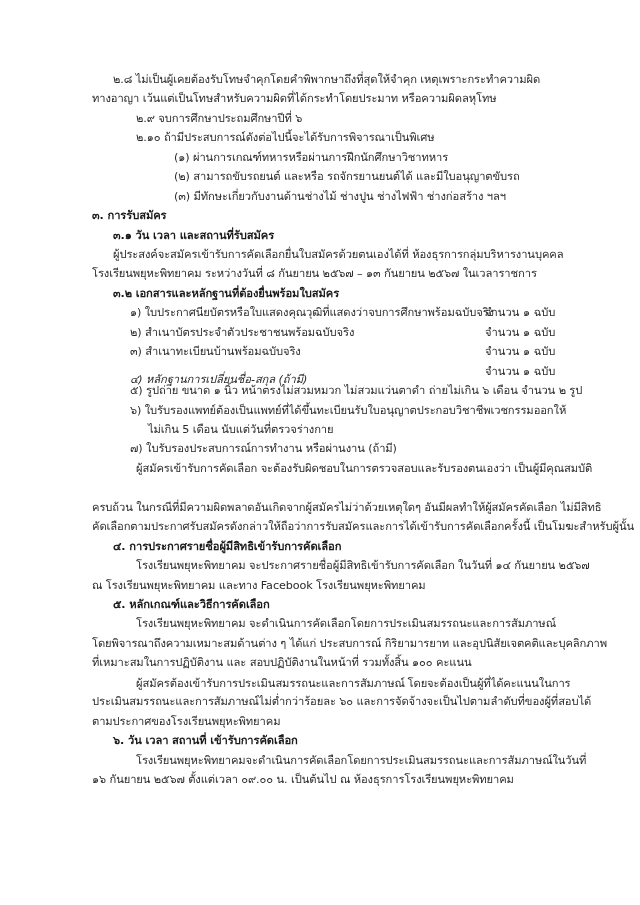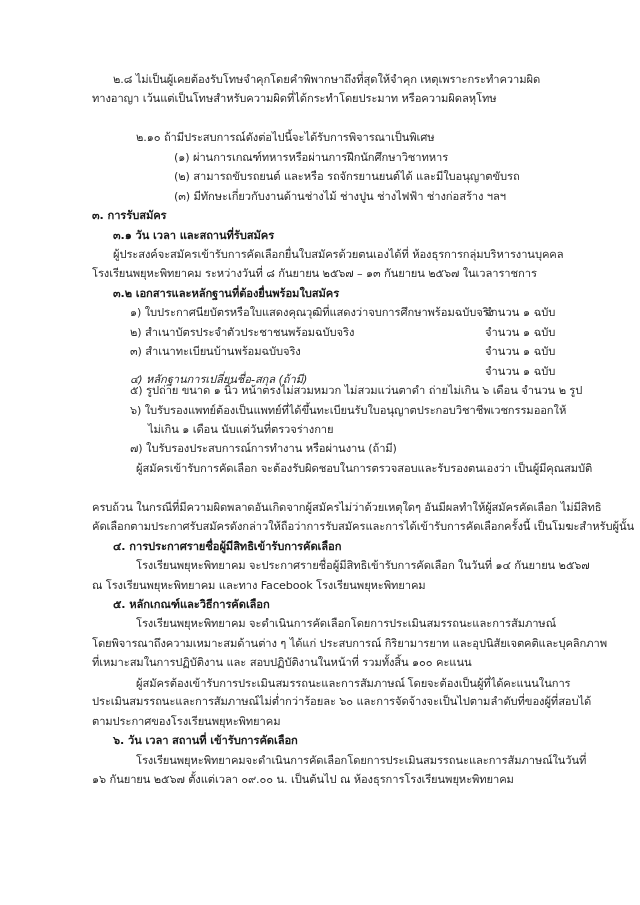--- a/index.html
+++ b/index.html
@@ -16,20 +16,21 @@
     .b { font-weight: bold; color: #1a1a1a; }
     .qty { position: absolute; white-space: nowrap; font-size: 11.2px; line-height: 18px; }
   </style>
 </head>
 <body>
 
 <div class="page">
 
   <div class="ln" style="left:113px;top:71px;">๒.๘ ไม่เป็นผู้เคยต้องรับโทษจำคุกโดยคำพิพากษาถึงที่สุดให้จำคุก เหตุเพราะกระทำความผิด</div>
   <div class="ln" style="left: 92px; top: 90px;">ทางอาญา เว้นแต่เป็นโทษสำหรับความผิดที่ได้กระทำโดยประมาท หรือความผิดลหุโทษ</div>
+  <div class="ln" style="left: 136px; top: 110px;">๒.๙ จบการศึกษาประถมศึกษาปีที่ ๖</div>
   <div class="ln" style="left: 136px; top: 129px;">๒.๑๐ ถ้ามีประสบการณ์ดังต่อไปนี้จะได้รับการพิจารณาเป็นพิเศษ</div>
   <div class="ln" style="left: 174px; top: 149px;">(๑) ผ่านการเกณฑ์ทหารหรือผ่านการฝึกนักศึกษาวิชาทหาร</div>
   <div class="ln" style="left: 174px; top: 168px;">(๒) สามารถขับรถยนต์ และหรือ รถจักรยานยนต์ได้ และมีใบอนุญาตขับรถ</div>
   <div class="ln" style="left: 174px; top: 188px;">(๓) มีทักษะเกี่ยวกับงานด้านช่างไม้ ช่างปูน ช่างไฟฟ้า ช่างก่อสร้าง ฯลฯ</div>
 
   <div class="ln b" style="left: 92px; top: 207px;">๓. การรับสมัคร</div>
   <div class="ln b" style="left: 113px; top: 227px;">๓.๑ วัน เวลา และสถานที่รับสมัคร</div>
   <div class="ln" style="left: 113px; top: 246px;">ผู้ประสงค์จะสมัครเข้ารับการคัดเลือกยื่นใบสมัครด้วยตนเองได้ที่ ห้องธุรการกลุ่มบริหารงานบุคคล</div>
   <div class="ln" style="left: 92px; top: 265px; text-align: right;">โรงเรียนพยุหะพิทยาคม ระหว่างวันที่ ๘ กันยายน ๒๕๖๗ – ๑๓ กันยายน ๒๕๖๗ ในเวลาราชการ</div>
   <div class="ln b" style="left: 113px; top: 285px;">๓.๒ เอกสารและหลักฐานที่ต้องยื่นพร้อมใบสมัคร</div>
@@ -42,21 +43,21 @@
 
   <div class="ln" style="left: 130px; top: 343px;">๓) สำเนาทะเบียนบ้านพร้อมฉบับจริง</div>
   <div class="qty" style="left: 485px; top: 343px;">จำนวน  ๑ ฉบับ</div>
 
   <div class="ln" style="left: 130px; top: 371px; font-style: italic;">๔) หลักฐานการเปลี่ยนชื่อ-สกุล (ถ้ามี)</div>
   <div class="qty" style="left: 485px; top: 363px;">จำนวน  ๑ ฉบับ</div>
 
   <div class="ln" style="left: 130px; top: 382px;">๕) รูปถ่าย ขนาด ๑ นิ้ว หน้าตรงไม่สวมหมวก ไม่สวมแว่นตาดำ ถ่ายไม่เกิน ๖ เดือน  จำนวน  ๒ รูป</div>
 
   <div class="ln" style="left: 130px; top: 402px;">๖) ใบรับรองแพทย์ต้องเป็นแพทย์ที่ได้ขึ้นทะเบียนรับใบอนุญาตประกอบวิชาชีพเวชกรรมออกให้</div>
-  <div class="ln" style="left: 148px; top: 421px;">ไม่เกิน ๑ เดือน นับแต่วันที่ตรวจร่างกาย</div>
+  <div class="ln" style="left: 148px; top: 421px;">ไม่เกิน 5 เดือน นับแต่วันที่ตรวจร่างกาย</div>
   <div class="ln" style="left: 130px; top: 440px;">๗) ใบรับรองประสบการณ์การทำงาน หรือผ่านงาน (ถ้ามี)</div>
 
   <div class="ln" style="left: 136px; top: 460px;">ผู้สมัครเข้ารับการคัดเลือก จะต้องรับผิดชอบในการตรวจสอบและรับรองตนเองว่า เป็นผู้มีคุณสมบัติ</div>
   <div class="ln" style="left: 92px; top: 518px;">คัดเลือกตามประกาศรับสมัครดังกล่าวให้ถือว่าการรับสมัครและการได้เข้ารับการคัดเลือกครั้งนี้ เป็นโมฆะสำหรับผู้นั้น</div>
   <div class="ln" style="left: 92px; top: 499px;">ครบถ้วน ในกรณีที่มีความผิดพลาดอันเกิดจากผู้สมัครไม่ว่าด้วยเหตุใดๆ อันมีผลทำให้ผู้สมัครคัดเลือก ไม่มีสิทธิ</div>
 
   <div class="ln b" style="left: 113px; top: 538px;">๔. การประกาศรายชื่อผู้มีสิทธิเข้ารับการคัดเลือก</div>
   <div class="ln" style="left: 136px; top: 557px;">โรงเรียนพยุหะพิทยาคม จะประกาศรายชื่อผู้มีสิทธิเข้ารับการคัดเลือก ในวันที่ ๑๔ กันยายน ๒๕๖๗</div>
   <div class="ln" style="left: 92px; top: 577px;">ณ โรงเรียนพยุหะพิทยาคม และทาง Facebook โรงเรียนพยุหะพิทยาคม</div>
 

